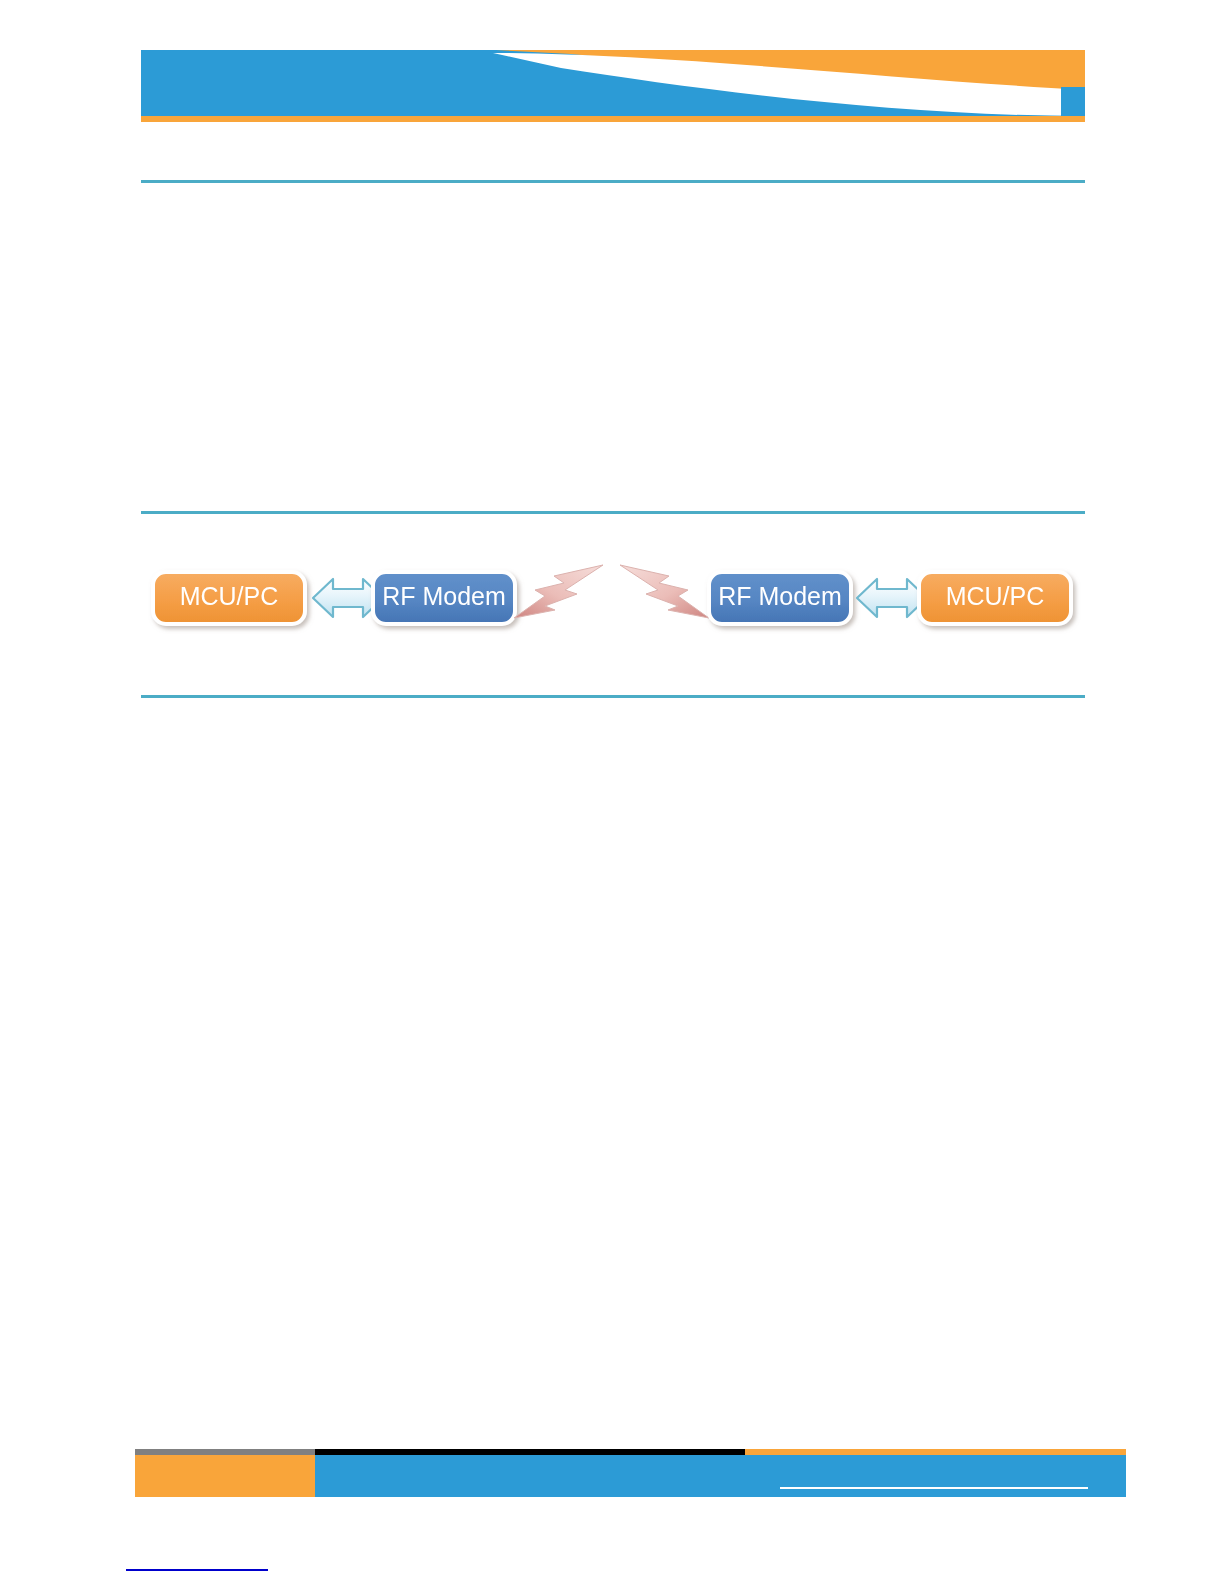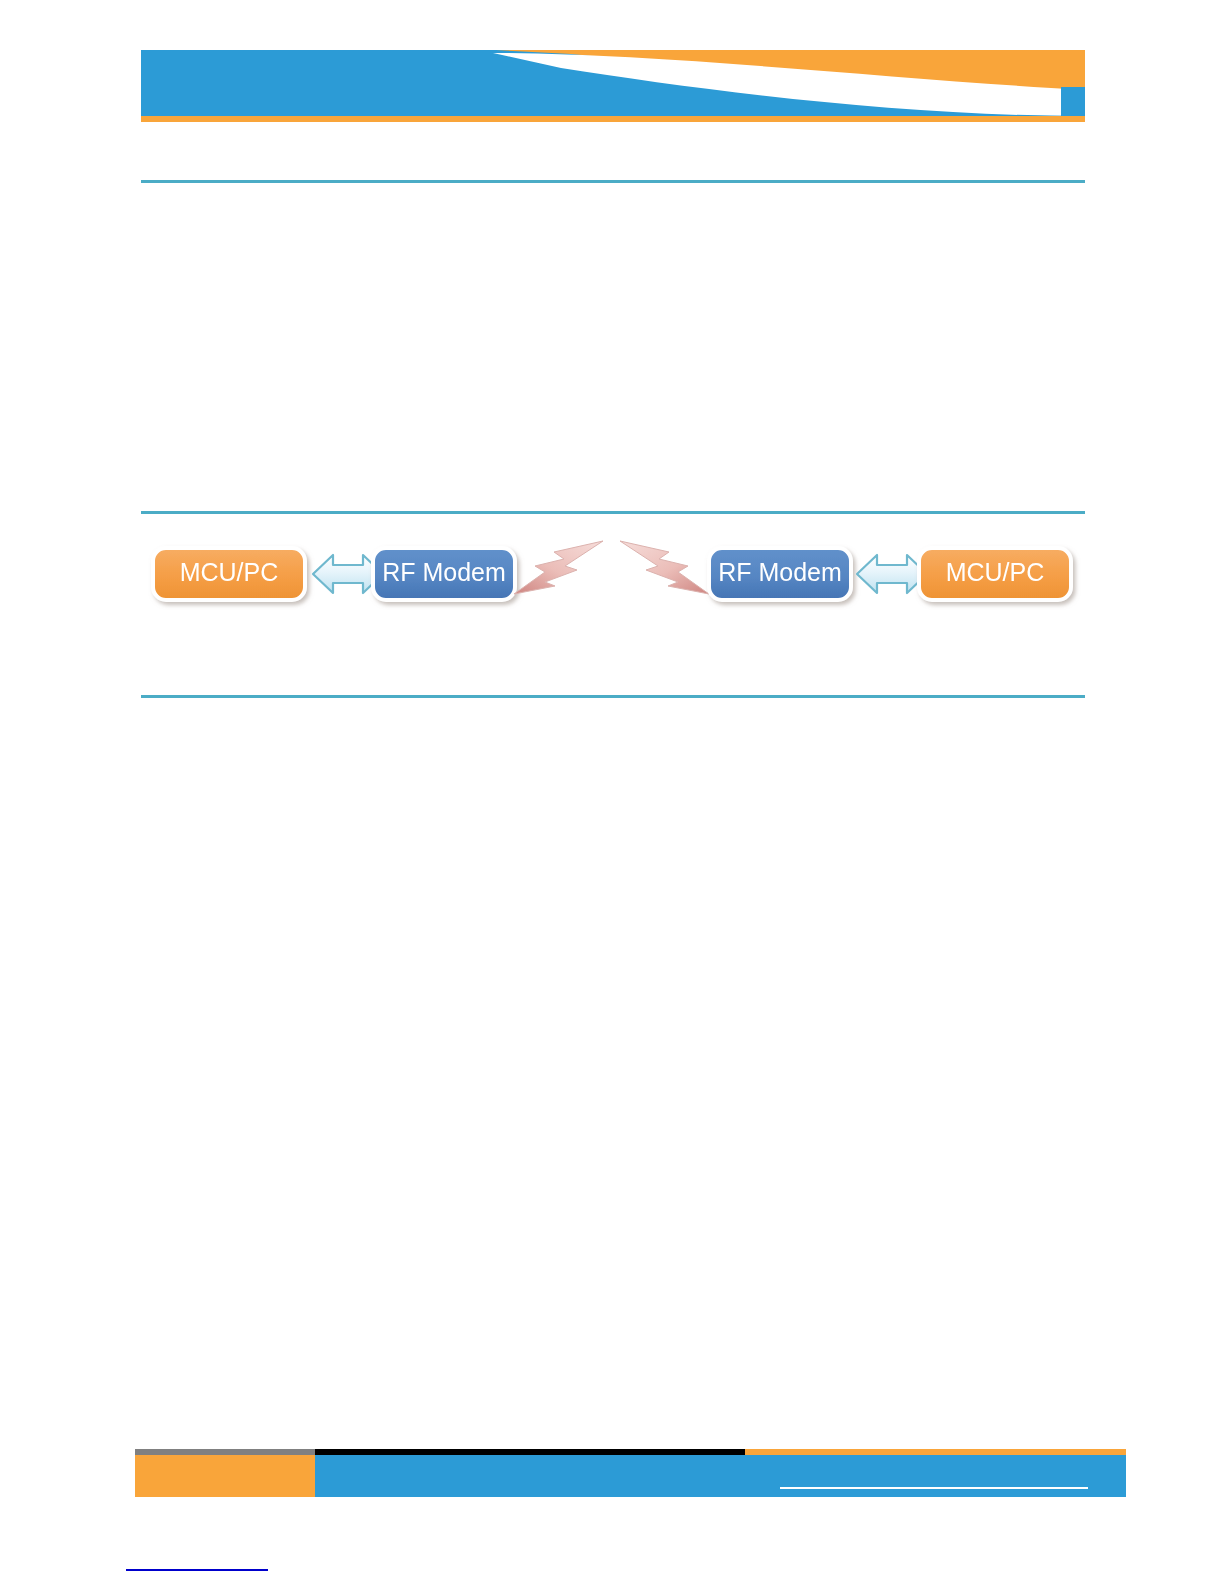--- a/index.html
+++ b/index.html
@@ -43,21 +43,21 @@
     left: 141px;
     width: 944px;
   }
   .content-block.upper { top: 195px;  height: 305px; }
   .content-block.lower { top: 710px;  height: 700px; }
 
   
   .diagram {
     position: absolute;
     left: 141px;
-    top: 528px;
+    top: 552px;
     width: 944px;
     height: 110px;
   }
   .diagram svg { display: block; }
 
   
   .footer {
     position: absolute;
     left: 135px;
     top: 1449px;

